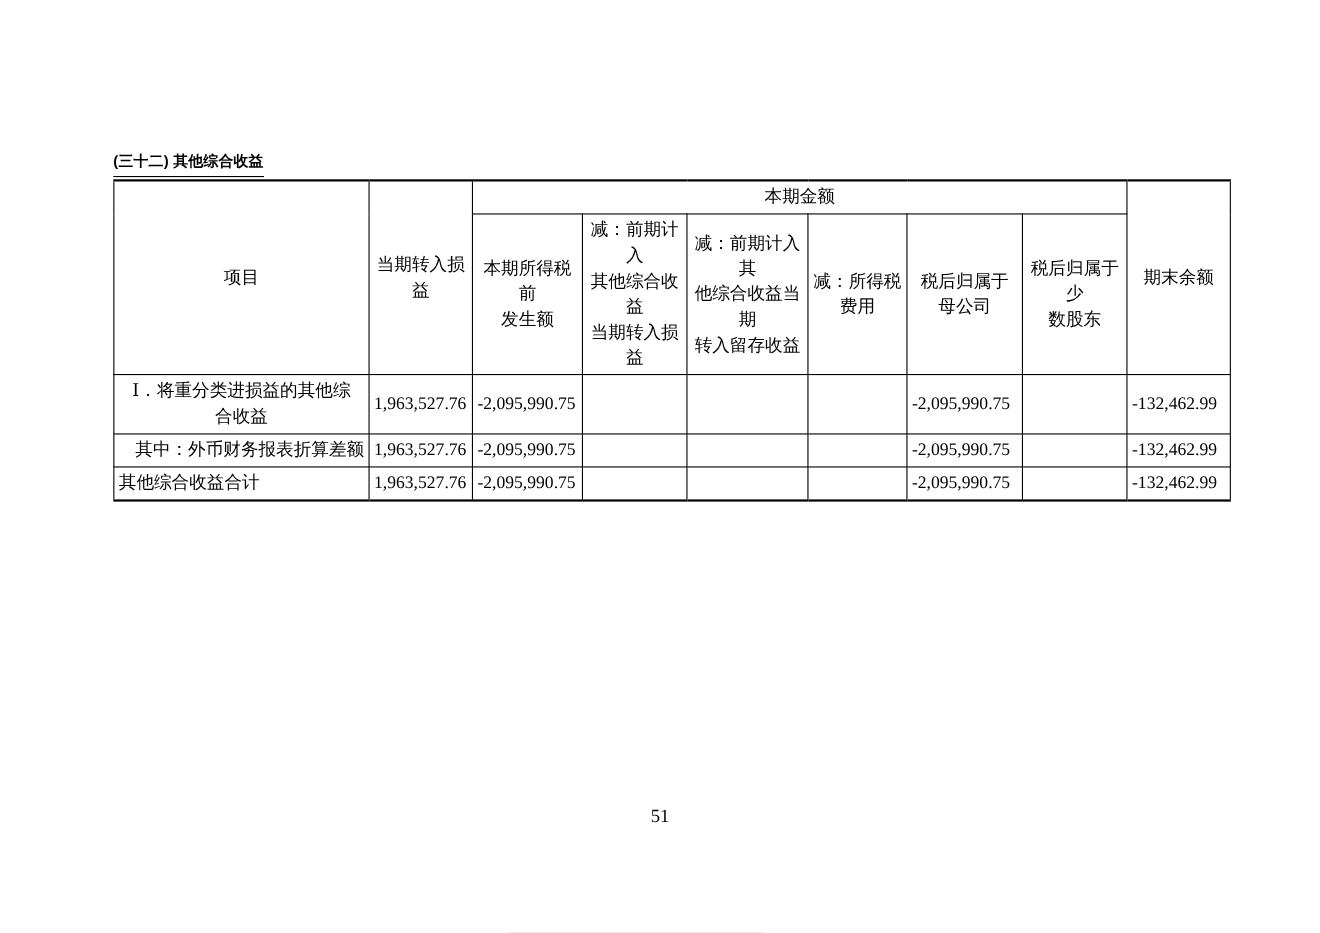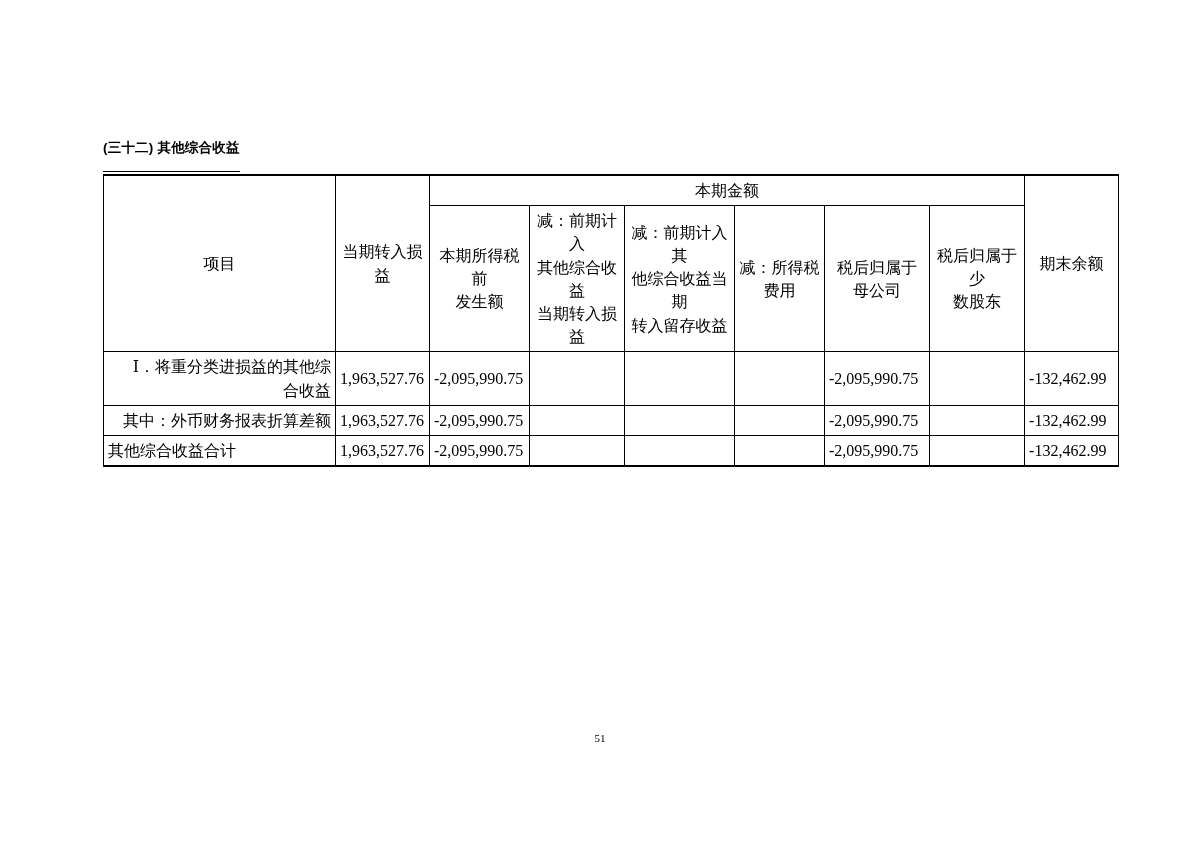--- a/index.html
+++ b/index.html
@@ -22,21 +22,21 @@
     position: absolute;
     left: 103px;
     top: 138px;
     width: 982px;
   }
   .section-title {
     font-size: 13.5px;
     font-weight: bold;
     font-family: "Liberation Sans", sans-serif;
     letter-spacing: 0.2px;
-    padding-bottom: 14px;
+    padding-bottom: 4px;
     display: inline-block;
     border-bottom: 1px solid #000;
     margin-bottom: 0px;
   }
   table.oci {
     border-collapse: collapse;
     width: 982px;
     margin-top: 2px;
     table-layout: fixed;
   }
@@ -52,21 +52,21 @@
   table.oci thead th {
     text-align: center;
   }
   .thick-top {
     border-top: 2px solid #000 !important;
   }
   .thick-bottom {
     border-bottom: 2px solid #000 !important;
   }
   .label-cell {
-    text-align: right;
+    text-align: center;
     padding-left: 8px;
   }
   .label-indent {
     text-align: right;
     padding-left: 18px;
   }
   .label-indent2 {
     text-align: left;
     padding-left: 50px;
     margin-left: 30px;
@@ -78,21 +78,21 @@
     white-space: nowrap;
   }
   .hdr-item { text-align: center; }
   .hdr-sub { font-size: 12px; }
   .page-number {
     position: absolute;
     left: 0;
     right: 0;
     top: 732px;
     text-align: center;
-    font-size: 11px;
+    font-size: 17px;
     font-family: "Liberation Serif", serif;
   }
   
   col.c0 { width: 232px; }
   col.c1 { width: 94px; }
   col.c2 { width: 100px; }
   col.c3 { width: 95px; }
   col.c4 { width: 110px; }
   col.c5 { width: 90px; }
   col.c6 { width: 105px; }

